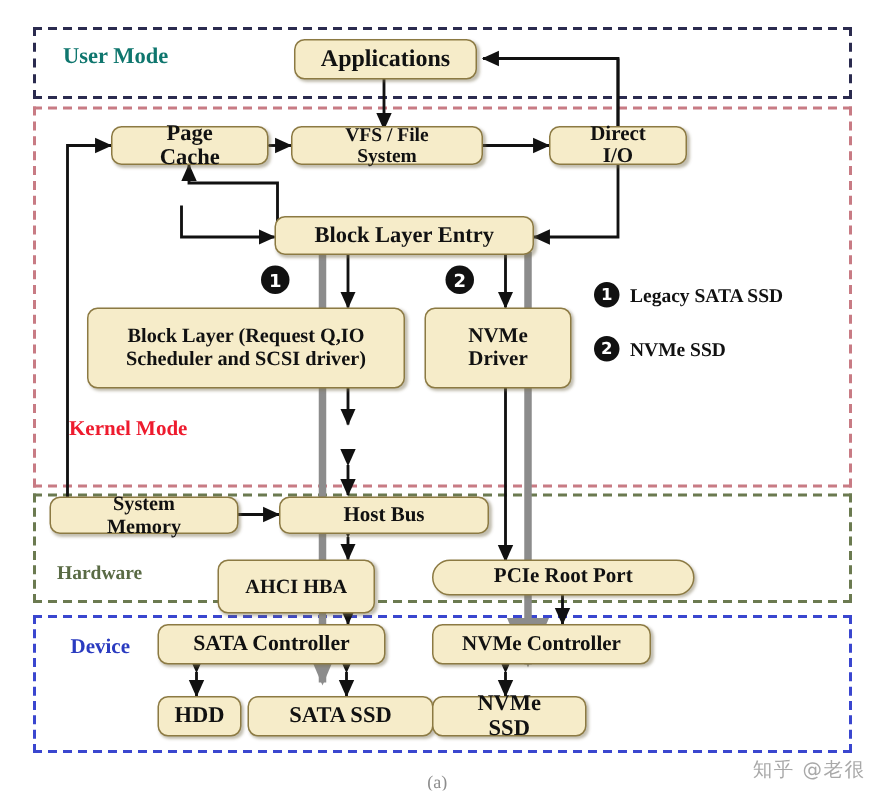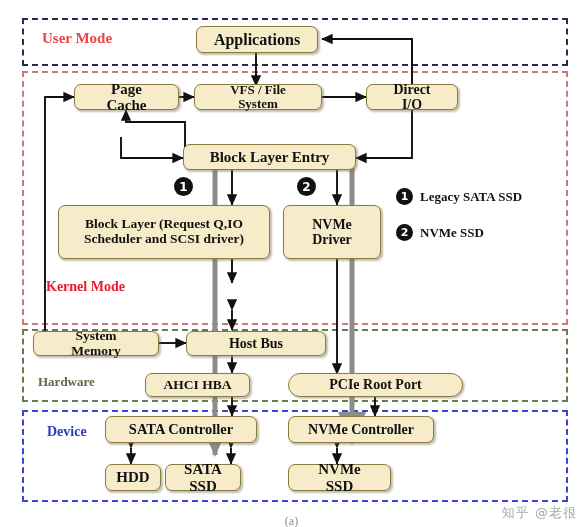--- a/index.html
+++ b/index.html
@@ -50,21 +50,21 @@
 </head>
 <body>
 
 <div id="canvas">
 
   <div class="zone zone-user" style="left:22px;top:18px;width:546px;height:48px;"></div>
   <div class="zone zone-kernel" style="left:22px;top:71px;width:546px;height:254px;"></div>
   <div class="zone zone-hw" style="left:22px;top:329px;width:546px;height:73px;"></div>
   <div class="zone zone-dev" style="left:22px;top:410px;width:546px;height:92px;"></div>
 
-  <div class="zone-label" style="left:42px;top:30px;font-size:15px;color:#ef4444;">User Mode</div>
+  <div class="zone-label" style="left:42px;top:30px;font-size:15px;color:#0f766e;">User Mode</div>
   <div class="zone-label" style="left:46px;top:279px;font-size:14px;color:#EE1B2E;">Kernel Mode</div>
   <div class="zone-label" style="left:38px;top:374px;font-size:13px;color:#5A6B45;">Hardware</div>
   <div class="zone-label" style="left:47px;top:424px;font-size:14px;color:#2A3BC0;">Device</div>
 
   <svg id="wires" viewBox="0 0 583 527">
     <defs>
       <marker id="ah" markerWidth="7" markerHeight="7" refX="5.6" refY="3" orient="auto">
         <path d="M0,0.3 L6,3 L0,5.7 z" fill="#111"></path>
       </marker>
       <marker id="ahs" markerWidth="8" markerHeight="8" refX="6.2" refY="3.2" orient="auto">
@@ -135,31 +135,31 @@
 
   <div class="box" style="left:58px;top:205px;width:212px;height:54px;font-size:13.5px;">Block Layer (Request Q,IO Scheduler and SCSI driver)</div>
 
   <div class="box" style="left:283px;top:205px;width:98px;height:54px;font-size:14px;">NVMe Driver</div>
 
 
   <div class="box" style="left:33px;top:331px;width:126px;height:25px;font-size:13.5px;">System Memory</div>
 
   <div class="box" style="left:186px;top:331px;width:140px;height:25px;font-size:14px;">Host Bus</div>
 
-  <div class="box" style="left:145px;top:373px;width:105px;height:24px;font-size:13.5px;">AHCI HBA</div>
+  <div class="box" style="left:145px;top:373px;width:105px;height:36px;font-size:13.5px;">AHCI HBA</div>
 
   <div class="box" style="left:288px;top:373px;width:175px;height:24px;font-size:14px;border-radius:12px;">PCIe Root Port</div>
 
   <div class="box" style="left:105px;top:416px;width:152px;height:27px;font-size:14.5px;">SATA Controller</div>
 
   <div class="box" style="left:288px;top:416px;width:146px;height:27px;font-size:14px;">NVMe Controller</div>
 
   <div class="box" style="left:105px;top:464px;width:56px;height:27px;font-size:15px;">HDD</div>
 
-  <div class="box" style="left:165px;top:464px;width:76px;height:27px;font-size:15px;">SATA SSD</div>
+  <div class="box" style="left:165px;top:464px;width:124px;height:27px;font-size:15px;">SATA SSD</div>
 
   <div class="box" style="left:288px;top:464px;width:103px;height:27px;font-size:15px;">NVMe SSD</div>
 
   <div class="marker" style="left:174px;top:177px;">1</div>
   <div class="marker" style="left:297px;top:177px;">2</div>
 
   <div class="legend-item" style="left:396px;top:188px;">
     <span class="bullet">1</span>
     <span class="legend-label">Legacy SATA SSD</span>
   </div>

